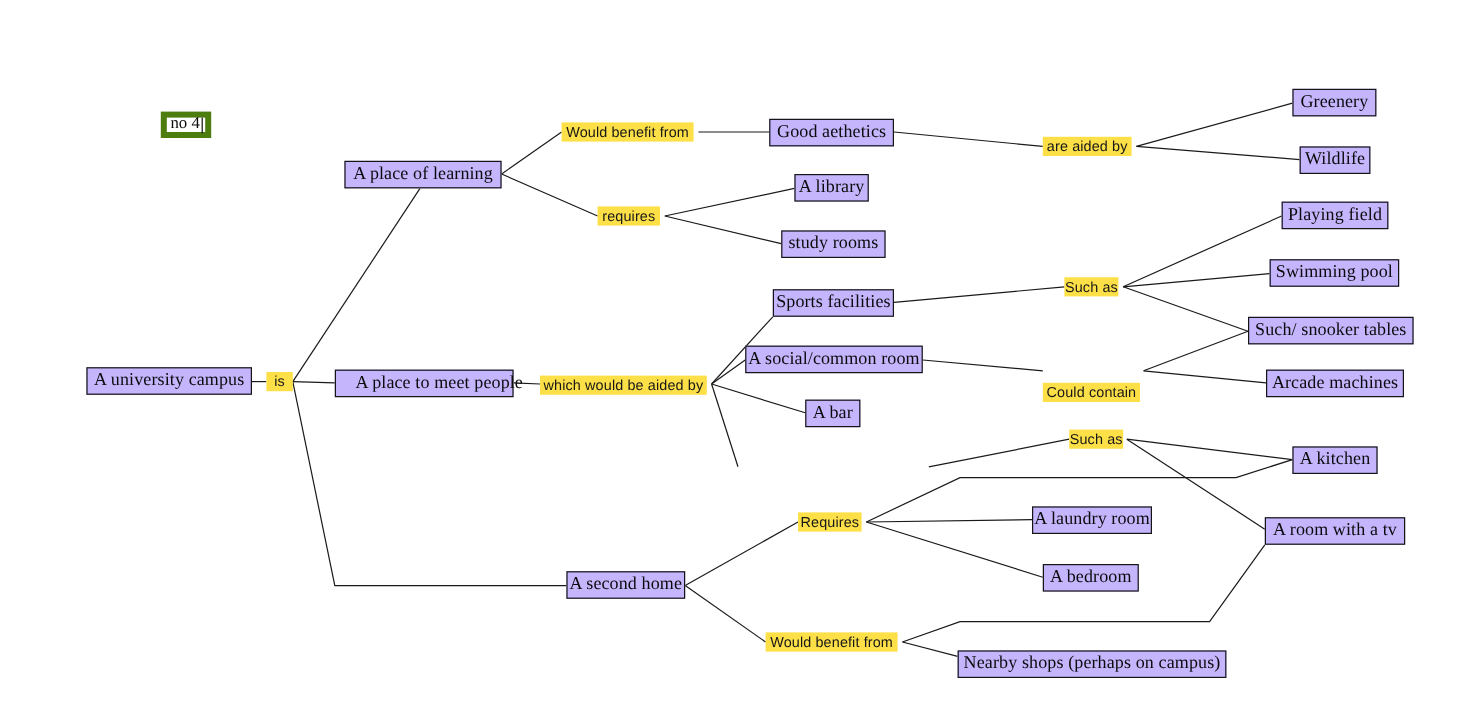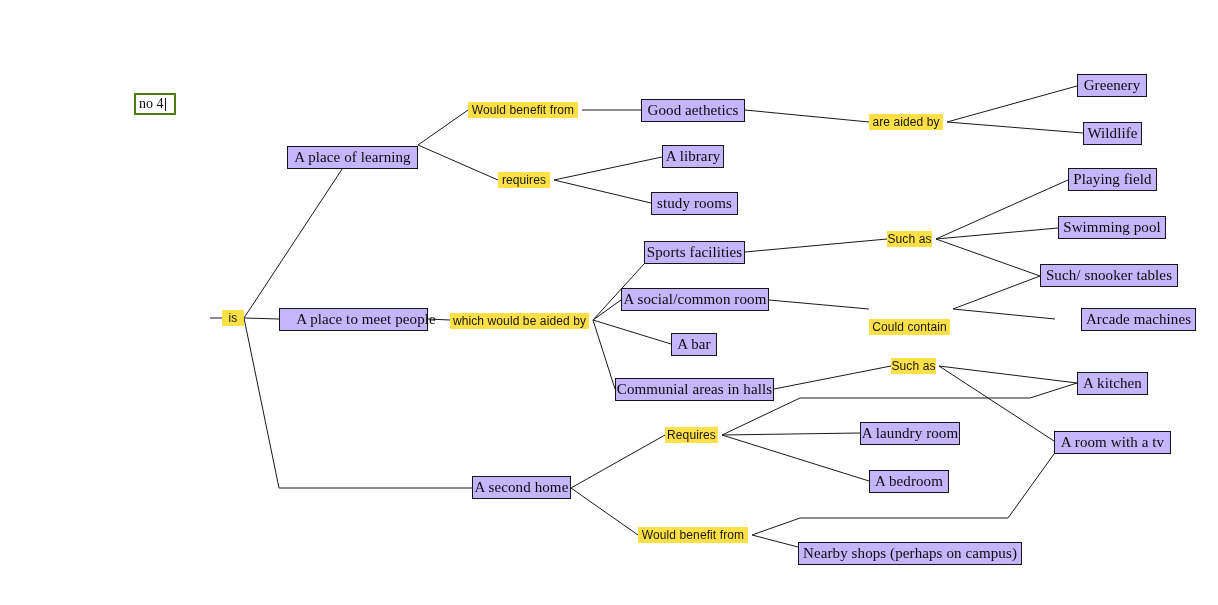--- a/index.html
+++ b/index.html
@@ -62,21 +62,21 @@
     background: #fde047;
     display: flex;
     align-items: center;
     justify-content: center;
     letter-spacing: 0.1px;
   }
   
   .note-box {
     position: absolute;
     box-sizing: border-box;
-    border: 2px solid #4d7c0f;
+    border: 5px solid #4d7c0f;
     background: #ffffff;
     font-family: "Liberation Serif", serif;
     font-size: 14px;
     color: #0b0b0b;
     white-space: nowrap;
     display: flex;
     align-items: center;
     padding: 0 3px;
   }
   .text-caret {
@@ -120,36 +120,36 @@
       <polyline points="939,366 1077,383" class="edge-line" stroke="#1a1a1a"></polyline>
       <polyline points="939,366 1054,441" class="edge-line" stroke="#1a1a1a"></polyline>
       <polyline points="571,488 665,435" class="edge-line" stroke="#1a1a1a"></polyline>
       <polyline points="571,488 638,535" class="edge-line" stroke="#1a1a1a"></polyline>
       <polyline points="722,435 800,398 1030,398 1077,383" class="edge-line" stroke="#1a1a1a"></polyline>
       <polyline points="722,435 860,433" class="edge-line" stroke="#1a1a1a"></polyline>
       <polyline points="722,435 869,481" class="edge-line" stroke="#1a1a1a"></polyline>
       <polyline points="752,535 800,518 1008,518 1054,454" class="edge-line" stroke="#1a1a1a"></polyline>
       <polyline points="752,535 798,547" class="edge-line" stroke="#1a1a1a"></polyline>
     </svg>
-    <div class="node-box" style="left: 287px; top: 134px; width: 131px; height: 23px; margin-top: 12px;">A place of learning</div>
+<div class="node-box" style="left: 72px; top: 306px; width: 138px; height: 23px;">A university campus</div>
+    <div class="node-box" style="left: 287px; top: 134px; width: 131px; height: 23px;">A place of learning</div>
     <div class="node-box" style="left: 279px; top: 308px; width: 149px; height: 23px; padding-left: 29px;">A place to meet people</div>
     <div class="node-box" style="left: 472px; top: 476px; width: 99px; height: 23px;">A second home</div>
     <div class="node-box" style="left: 641px; top: 99px; width: 104px; height: 23px;">Good aethetics</div>
     <div class="node-box" style="left: 662px; top: 145px; width: 62px; height: 23px;">A library</div>
     <div class="node-box" style="left: 651px; top: 192px; width: 87px; height: 23px;">study rooms</div>
     <div class="node-box" style="left: 644px; top: 241px; width: 101px; height: 23px;">Sports facilities</div>
     <div class="node-box" style="left: 621px; top: 288px; width: 148px; height: 23px;">A social/common room</div>
     <div class="node-box" style="left: 671px; top: 333px; width: 46px; height: 23px;">A bar</div>
-    <div class="node-box" style="left: 615px; top: 378px; width: 159px; height: 23px;">Communial areas in halls</div>
     <div class="node-box" style="left: 1077px; top: 74px; width: 70px; height: 23px;">Greenery</div>
     <div class="node-box" style="left: 1083px; top: 122px; width: 59px; height: 23px;">Wildlife</div>
     <div class="node-box" style="left: 1068px; top: 168px; width: 89px; height: 23px;">Playing field</div>
     <div class="node-box" style="left: 1058px; top: 216px; width: 108px; height: 23px;">Swimming pool</div>
     <div class="node-box" style="left: 1040px; top: 264px; width: 138px; height: 23px;">Such/ snooker tables</div>
-    <div class="node-box" style="left: 1055px; top: 308px; width: 115px; height: 23px; margin-left: 26px;">Arcade machines</div>
+    <div class="node-box" style="left: 1055px; top: 308px; width: 115px; height: 23px;">Arcade machines</div>
     <div class="node-box" style="left: 1077px; top: 372px; width: 71px; height: 23px; text-align: center;">A kitchen</div>
     <div class="node-box" style="left: 860px; top: 422px; width: 100px; height: 23px;">A laundry room</div>
     <div class="node-box" style="left: 869px; top: 470px; width: 80px; height: 23px;">A bedroom</div>
     <div class="node-box" style="left: 1054px; top: 431px; width: 117px; height: 23px;">A room with a tv</div>
     <div class="node-box" style="left: 798px; top: 542px; width: 224px; height: 23px;">Nearby shops (perhaps on campus)</div>
     <div class="link-label" style="left: 222px; top: 310px; width: 22px; height: 16px;">is</div>
     <div class="link-label" style="left: 468px; top: 102px; width: 110px; height: 16px;">Would benefit from</div>
     <div class="link-label" style="left: 498px; top: 172px; width: 52px; height: 16px;">requires</div>
     <div class="link-label" style="left: 869px; top: 114px; width: 74px; height: 16px;">are aided by</div>
     <div class="link-label" style="left: 450px; top: 313px; width: 139px; height: 16px;">which would be aided by</div>

